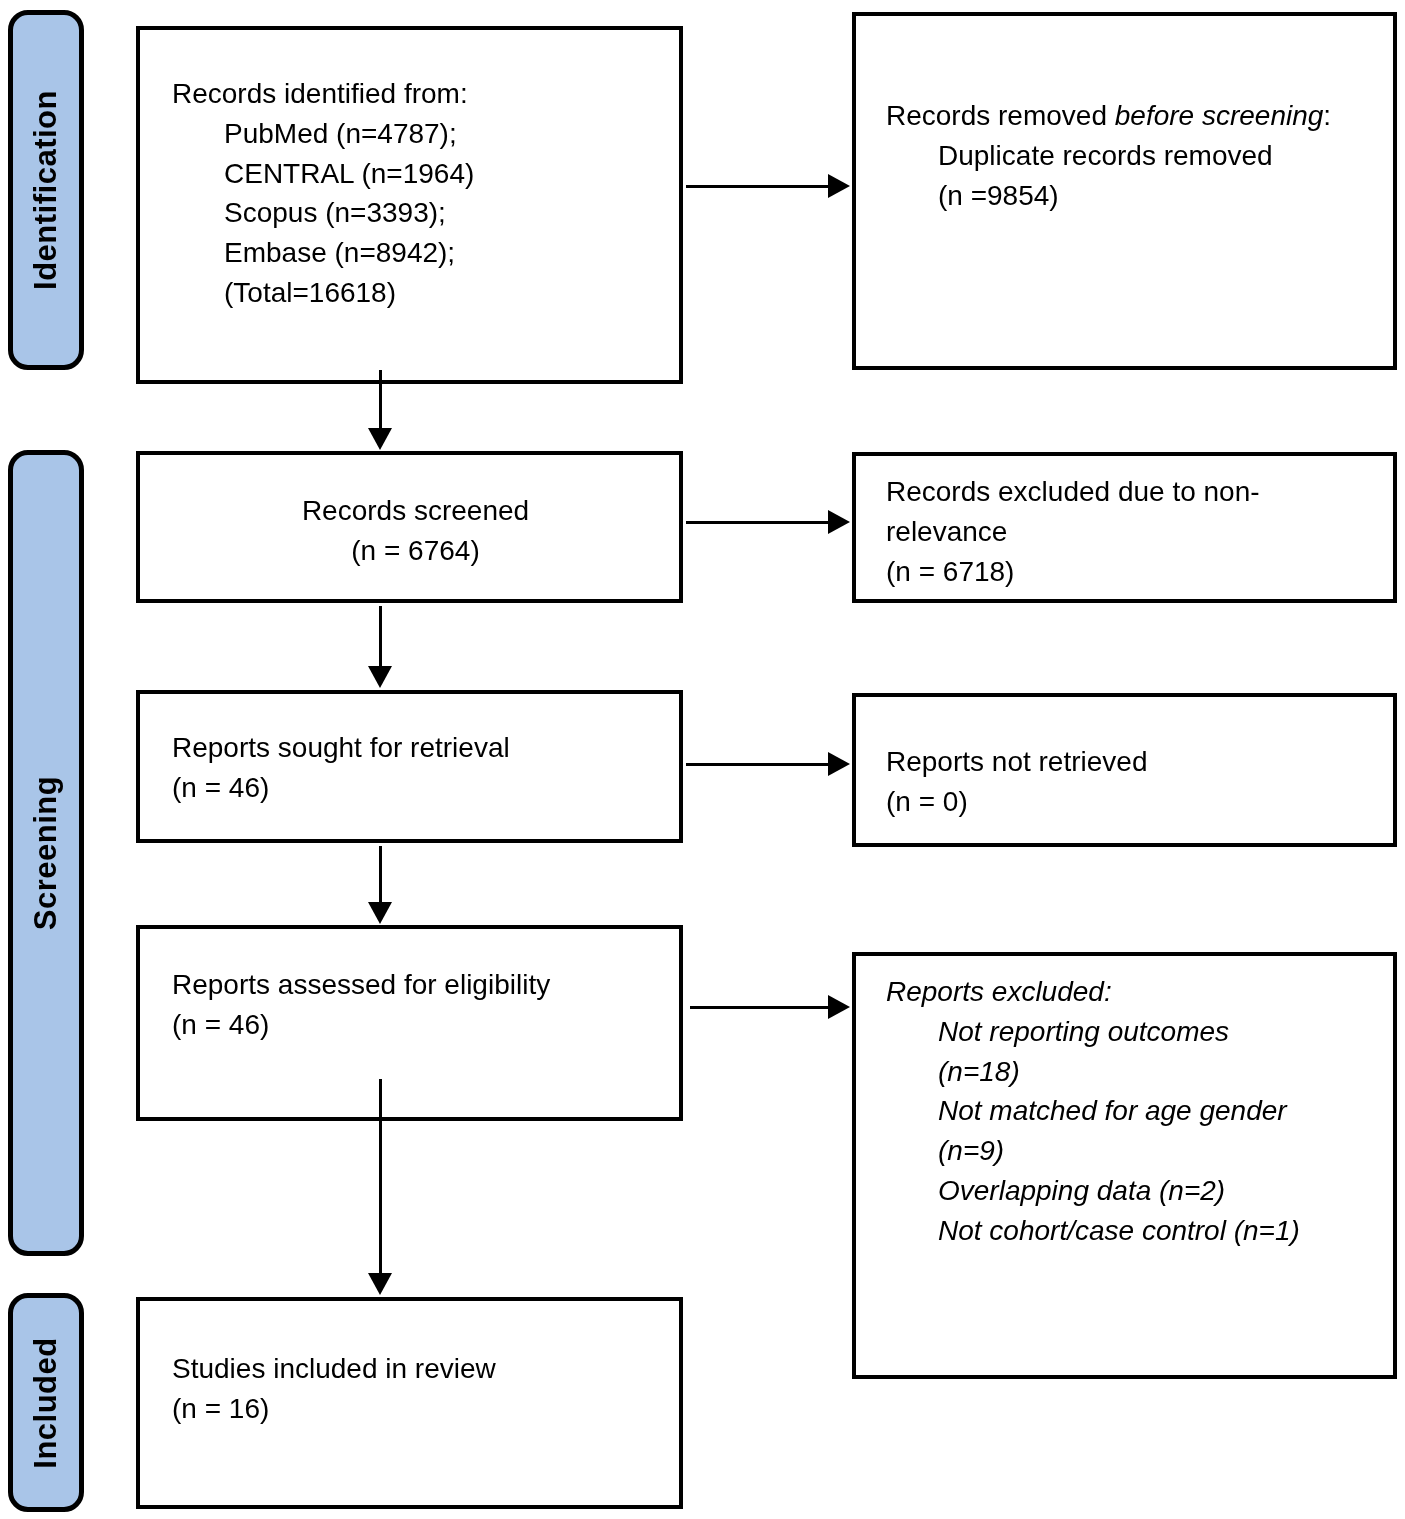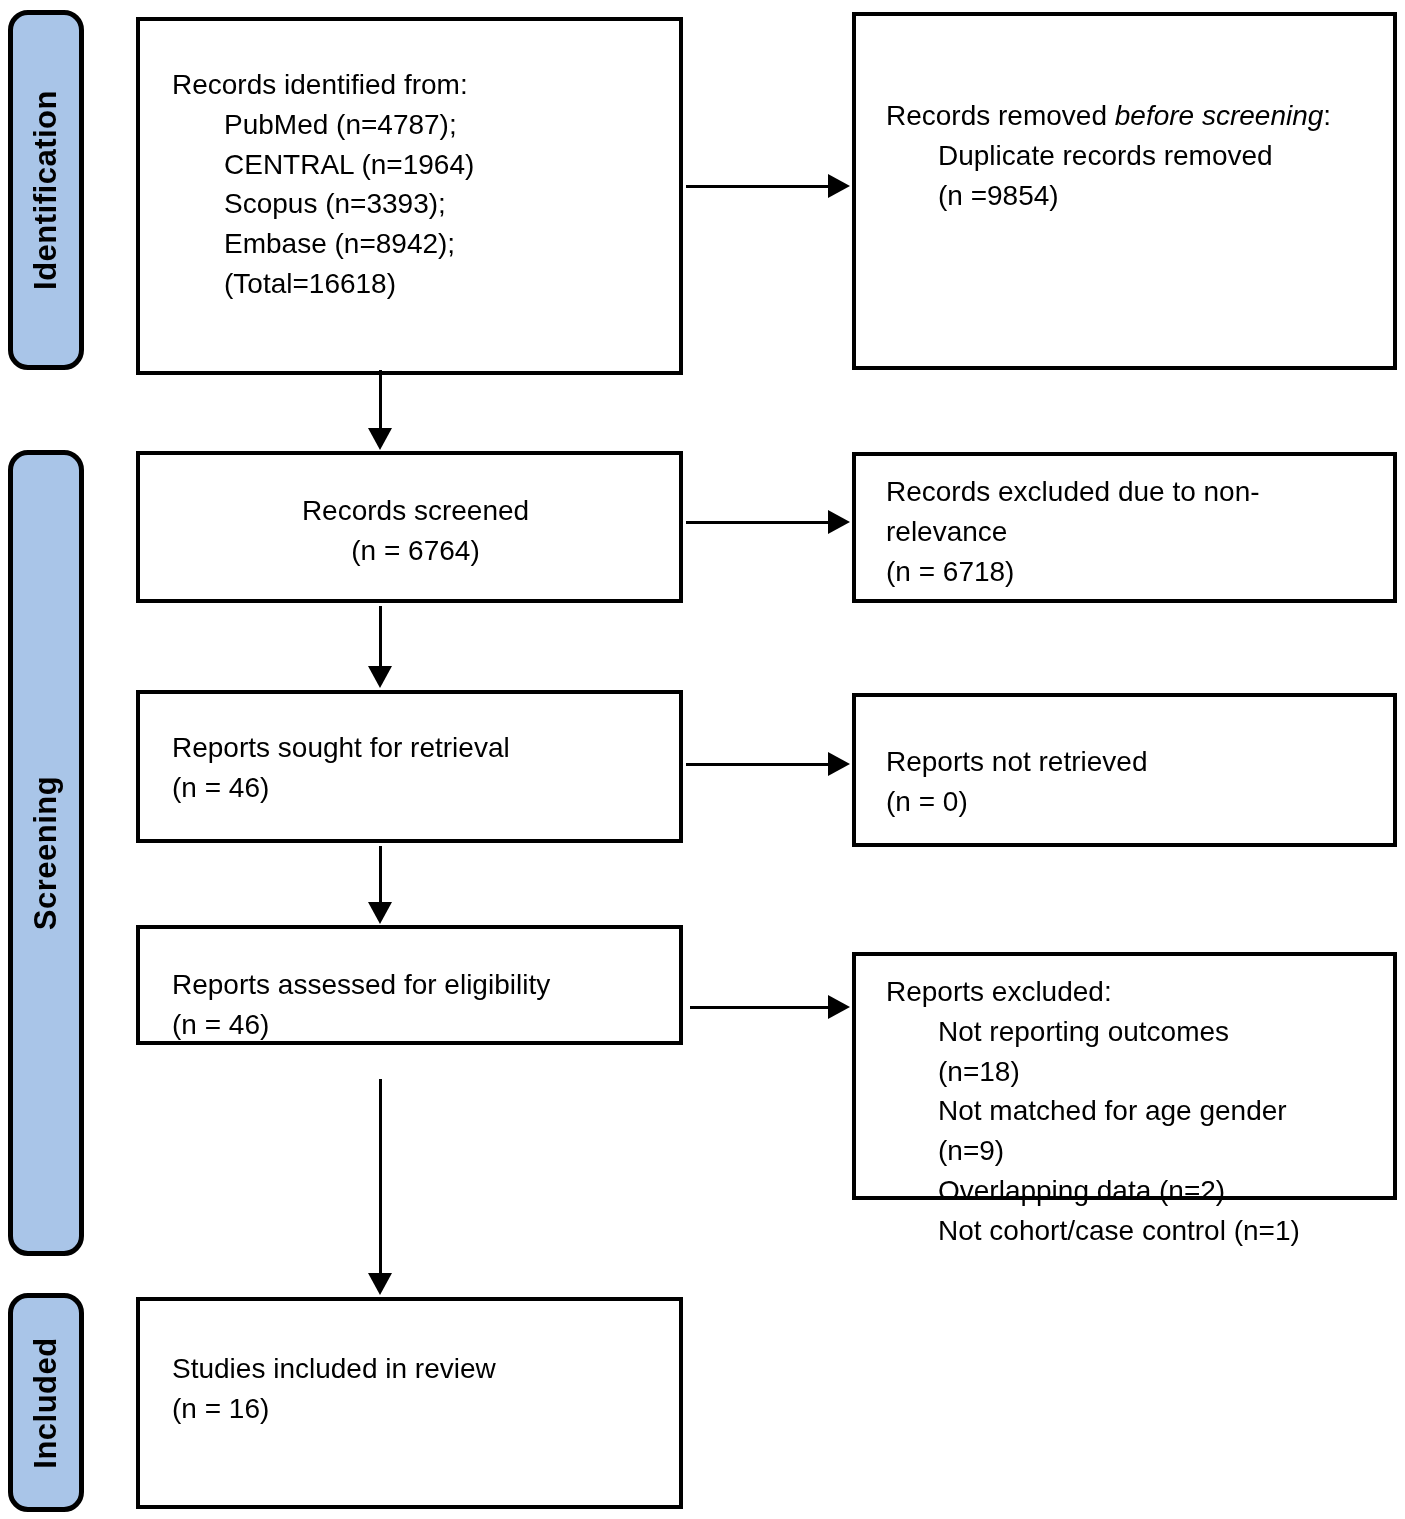--- a/index.html
+++ b/index.html
@@ -40,28 +40,28 @@
   .box {
     position: absolute;
     background: #fff;
     border: 4px solid #000;
     font-size: 28px;
     line-height: 1.42;
   }
   .col-left  { left: 136px; width: 547px; }
   .col-right { left: 852px; width: 545px; }
 
-  .box-identified      { top: 17px;   height: 358px; padding: 44px 20px 1px 32px; }
+  .box-identified      { top: 26px;   height: 358px; padding: 44px 20px 1px 32px; }
   .box-removed         { top: 12px;   height: 358px; padding: 80px 20px 0 30px; }
   .box-screened        { top: 451px;  height: 152px; padding: 36px 20px 0 32px; text-align: center; }
   .box-excluded-nr     { top: 452px;  height: 151px; padding: 16px 20px 0 30px; }
   .box-sought          { top: 690px;  height: 153px; padding: 34px 16px 0 32px; }
   .box-not-retrieved   { top: 693px;  height: 154px; padding: 45px 20px 0 30px; }
-  .box-assessed        { top: 925px;  height: 120px; padding: 36px 20px 0 32px; }
-  .box-rep-excluded    { top: 952px;  height: 248px; padding: 16px 20px 0 30px; }
+  .box-assessed        { top: 925px;  height: 196px; padding: 36px 20px 0 32px; }
+  .box-rep-excluded    { top: 952px;  height: 427px; padding: 16px 20px 0 30px; font-style: italic; }
   .box-included        { top: 1297px; height: 212px; padding: 48px 20px 0 32px; }
 
   .box-text { white-space: pre-line; }
   .indent-list .list-item { padding-left: 52px; white-space: pre-line; }
   .italic { font-style: italic; margin-top: 7px; }
 
   
   .varrow {
     position: absolute;
     width: 3px;

